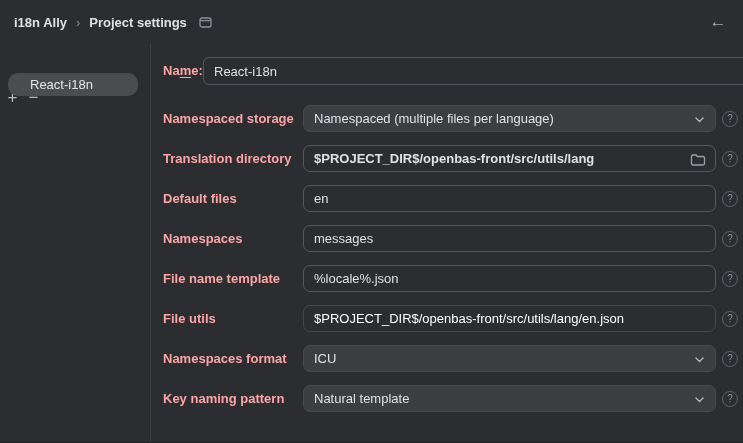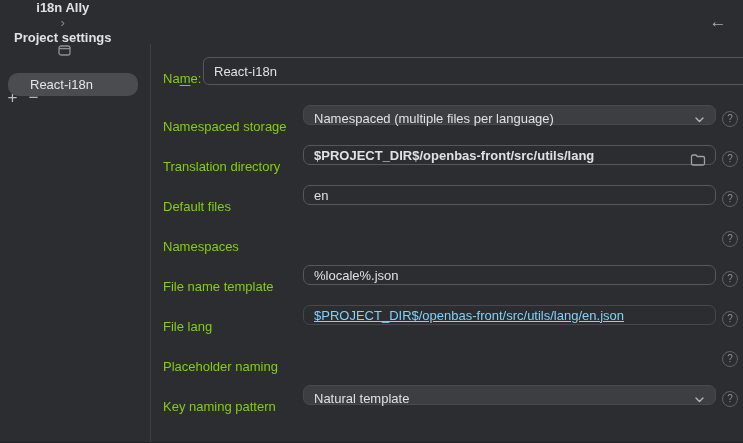--- a/index.html
+++ b/index.html
@@ -8,56 +8,56 @@
     position:relative;
     background:#2b2d30;
     font-family:"Liberation Sans", sans-serif;
     font-size:13px;
     color:#dfe1e5;
     overflow:hidden;
   }
 
   
   .header { position:absolute; top:0; left:0; right:0; height:44px; }
-  .breadcrumb { position:absolute; left:14px; top:0; height:44px; display:flex; align-items:center; font-weight:bold;flex-direction:column; }
+  .breadcrumb { position:absolute; left:14px; top:0; height:44px; display:flex; align-items:center; gap:9px; font-weight:bold; }
   .crumb-sep { color:#85888e; font-weight:normal; font-size:13px; }
   .win-icon { display:flex; align-items:center; margin-left:3px; }
   .nav-back { position:absolute; left:706px; top:11px; width:24px; height:22px;
     display:flex; align-items:center; justify-content:center;
     color:#a9acb2; font-size:17px; cursor:pointer; }
   .nav-fwd { position:absolute; left:737px; top:11px; width:24px; height:22px;
     display:flex; align-items:center; justify-content:center;
     color:#85888e; font-size:17px; cursor:pointer; }
 
   
   .sidebar { position:absolute; top:44px; left:0; width:151px; bottom:0; border-right:1px solid #3e4043; }
   .side-toolbar { position:absolute; top:43px; left:2px; display:flex; }
   .tool-btn { width:21px; height:22px; display:flex; align-items:center; justify-content:center;
     color:#b9bcc2; font-size:17px; font-weight:300; cursor:pointer; }
   .side-item { position:absolute; left:8px; top:29px; width:130px; height:23px;
     background:#4a4c50; border-radius:10px; display:flex; align-items:center;
     padding-left:22px; cursor:pointer; color:#e3e5e9; }
 
   
   .row { position:absolute; left:151px; right:0; height:28px; }
-  .row-label { position:absolute; left:12px; top:8px; line-height:28px; color:#84cc16; white-space:nowrap; }
+  .row-label { position:absolute; left:12px; top:0; line-height:28px; color:#fca5a5; white-space:nowrap;font-weight:bold; }
   .row-label u { text-decoration:underline; text-underline-offset:2px; }
 
   .name-input-wrap { position:absolute; left:52px; right:-7px; top:0; height:28px;
     border:1px solid #54575d; border-radius:6px; background:transparent; }
 
-  .field { position:absolute; left:152px; width:413px; top:0; height:20px; border-radius:7px; }
+  .field { position:absolute; left:152px; width:413px; top:0; height:27px; border-radius:7px; }
   .field-input { border:1px solid #54575d; background:transparent; }
   .field-input.dim { border-color:#45474c; }
   .field-combo { border:1px solid #47494e; background:#3c3e42; cursor:pointer; }
 
   .field input, .name-input-wrap input {
     width:100%; height:100%; background:transparent; border:none; outline:none;
     color:#dfe1e5; font:inherit; padding:0 10px; }
-  .field.dim input { color:#7dd3fc;text-decoration:underline; }
+  .field.dim input { color:#ffffff; }
   .field.with-folder input { padding-right:32px;font-weight:bold; }
 
   .combo-text { display:block; line-height:26px; padding:0 10px; white-space:nowrap; overflow:hidden; }
   .chevron { position:absolute; right:9px; top:7px; width:13px; height:13px; color:#b4b7bd; }
   .folder-btn { position:absolute; right:8px; top:5px; width:18px; height:17px;
     display:flex; align-items:center; justify-content:center; cursor:pointer; color:#9da0a6; }
 
   .help { position:absolute; left:571px; top:6px; width:16px; height:16px;
     border:1px solid #5e6167; border-radius:50%;
     color:#8e9197; font-size:10px; line-height:14px; text-align:center; cursor:pointer; }
@@ -130,41 +130,52 @@
 <div class="row" style="top:185px">
   <span class="row-label">Default files</span>
   <div class="field field-input">
     <input type="text" value="en" style="">
   </div>
   <span class="help">?</span>
 </div>
 
 <div class="row" style="top:225px">
   <span class="row-label">Namespaces</span>
+  <div class="field field-input">
+    <input type="text" value="messages" style="">
+  </div>
   <span class="help">?</span>
 </div>
 
 <div class="row" style="top:265px">
   <span class="row-label">File name template</span>
   <div class="field field-input">
     <input type="text" value="%locale%.json" style="">
   </div>
   <span class="help">?</span>
 </div>
 
 <div class="row" style="top:305px">
-  <span class="row-label">File lang</span>
+  <span class="row-label">File utils</span>
   <div class="field field-input dim">
     <input type="text" disabled="" value="$PROJECT_DIR$/openbas-front/src/utils/lang/en.json" style="">
   </div>
   <span class="help">?</span>
 </div>
 
 <div class="row" style="top:345px">
-  <span class="row-label">Placeholder naming</span>
+  <span class="row-label">Namespaces format</span>
+  <div class="field field-combo">
+    <span class="combo-text">ICU</span>
+    <span class="chevron">
+      <svg width="13" height="13" viewBox="0 0 13 13">
+          <polyline points="3,5 6.5,8.5 10,5" fill="none" stroke="currentColor" stroke-width="1.4" stroke-linecap="round" stroke-linejoin="round"></polyline>
+        </svg>
+    </span>
+  </div>
   <span class="help">?</span>
 </div>
 
 <div class="row" style="top:385px">
   <span class="row-label">Key naming pattern</span>
   <div class="field field-combo">
     <span class="combo-text">Natural template</span>
     <span class="chevron">
       <svg width="13" height="13" viewBox="0 0 13 13">
           <polyline points="3,5 6.5,8.5 10,5" fill="none" stroke="currentColor" stroke-width="1.4" stroke-linecap="round" stroke-linejoin="round"></polyline>

